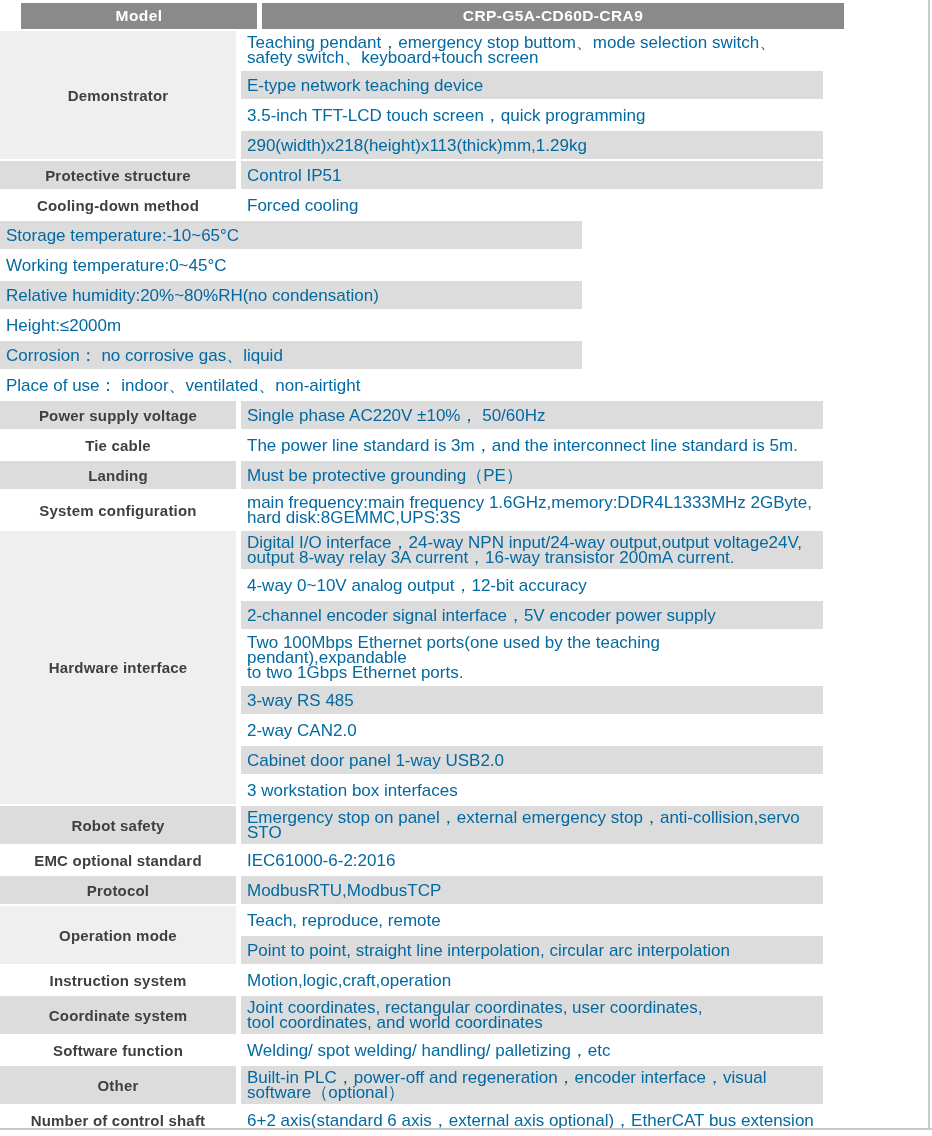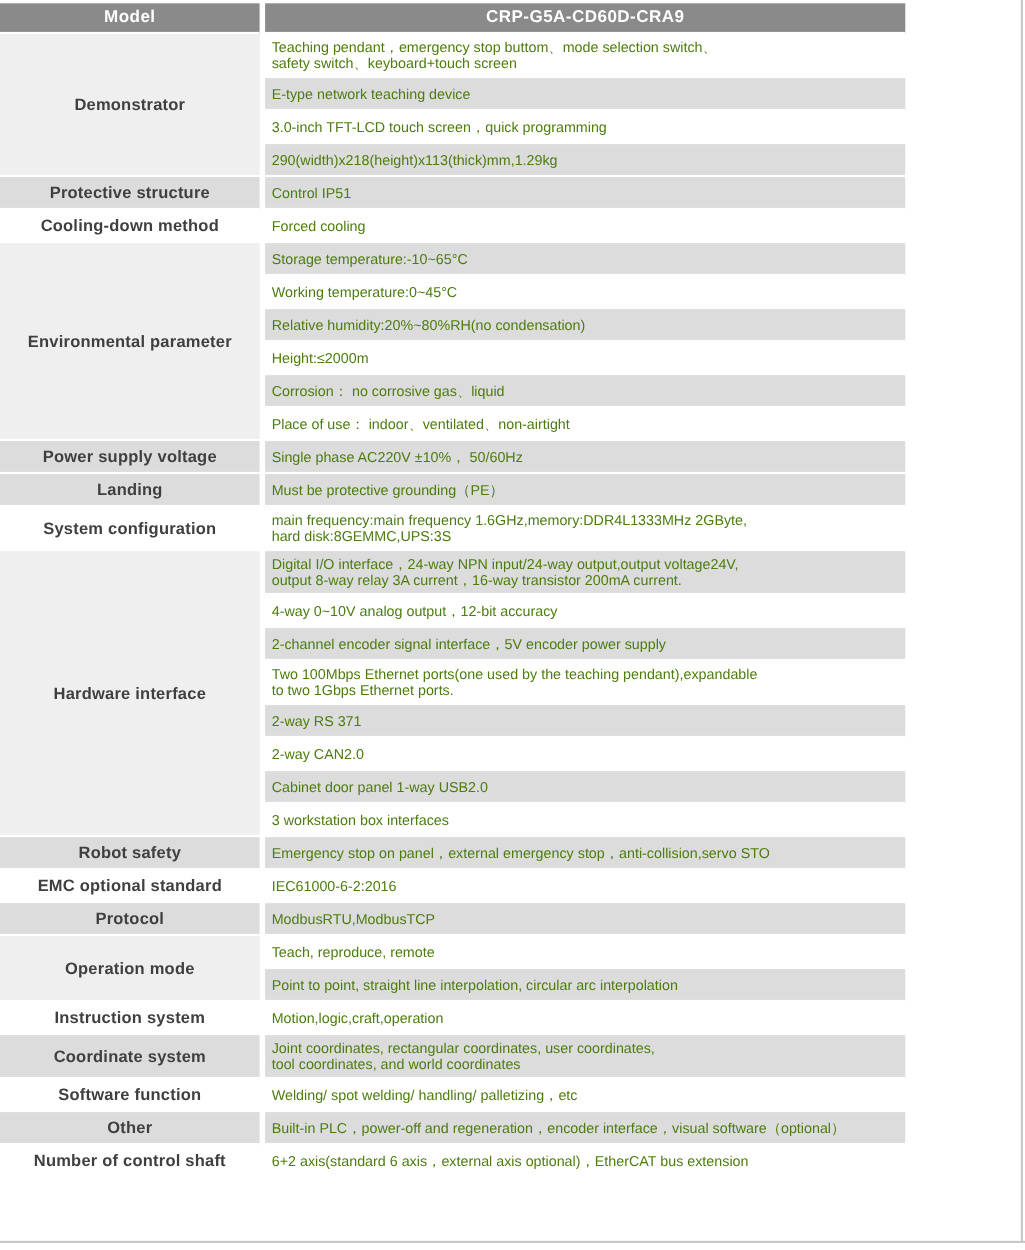--- a/index.html
+++ b/index.html
@@ -3,35 +3,35 @@
 <meta charset="utf-8">
 <style>
   * { margin:0; padding:0; box-sizing:border-box; }
   html,body { width:932px; height:1136px; background:#fff; overflow:hidden;
     font-family:"Liberation Sans", sans-serif; }
   #stage { position:relative; width:932px; height:1136px; background:#fff; }
 
   #spec-table { position:absolute; left:0; top:3px; width:823px; }
 
   
-  .hdr { display:flex; width:823px; }
+  .hdr { display:flex; width:823px;margin-left:21px; }
   .hdr-cell { background:var(--header-bg,#8a8a8a); color:#fff; font-weight:bold;
     font-size:15.5px; letter-spacing:.4px; display:flex; align-items:center;
     justify-content:center; min-height:28px; border-bottom:2px solid #fff; }
   .hdr-label { width:236px; margin-right:5px; }
   .hdr-value { width:582px; }
 
   
   .group { display:flex; width:823px; align-items:stretch; }
   .g-label { width:236px; margin-right:5px; display:flex; align-items:center;
     justify-content:center; text-align:center; font-weight:bold; font-size:15px;
     color:#3f3f3f; border-bottom:2px solid #fff; letter-spacing:.2px; }
   .g-rows { width:582px; display:flex; flex-direction:column; }
   .v-row { min-height:30px; display:flex; align-items:center;
-    padding:4px 8px 4px 6px; font-size:13px; line-height:15px; color:#4d7c0f;
+    padding:4px 8px 4px 6px; font-size:17px; line-height:15px; color:#0369a1;
     border-bottom:2px solid #fff; white-space:pre-line; }
 
   .bg-gray  { background:var(--stripe-gray,#dcdcdc); }
   .bg-white { background:#ffffff; }
   .bg-tint  { background:var(--label-tint,#efefef); }
 
   
   #right-rule  { position:absolute; left:928px; top:0; width:2px; height:1130px;
     background:var(--rule,#c9c9c9); }
   #bottom-rule { position:absolute; left:0; top:1128px; width:932px; height:2px;
@@ -47,51 +47,56 @@
       <div class="hdr-cell hdr-label">Model</div>
       <div class="hdr-cell hdr-value">CRP-G5A-CD60D-CRA9</div>
     </div>
     <div id="groups-root">
         <div class="group">
           <div class="g-label bg-tint">Demonstrator</div>
           <div class="g-rows">
             <div class="v-row bg-white">Teaching pendant，emergency stop buttom、mode selection switch、
 safety switch、keyboard+touch screen</div>
             <div class="v-row bg-gray">E-type network teaching device</div>
-            <div class="v-row bg-white">3.0-inch TFT-LCD touch screen，quick programming</div>
+            <div class="v-row bg-white">3.5-inch TFT-LCD touch screen，quick programming</div>
             <div class="v-row bg-gray">290(width)x218(height)x113(thick)mm,1.29kg</div>
           </div>
         </div>
         <div class="group">
           <div class="g-label bg-gray">Protective structure</div>
           <div class="g-rows">
             <div class="v-row bg-gray">Control IP51</div>
           </div>
         </div>
         <div class="group">
           <div class="g-label bg-white">Cooling-down method</div>
           <div class="g-rows">
             <div class="v-row bg-white">Forced cooling</div>
           </div>
         </div>
         <div class="group">
-          <div class="g-label bg-tint">Environmental parameter</div>
           <div class="g-rows">
             <div class="v-row bg-gray">Storage temperature:-10~65°C</div>
             <div class="v-row bg-white">Working temperature:0~45°C</div>
             <div class="v-row bg-gray">Relative humidity:20%~80%RH(no condensation)</div>
             <div class="v-row bg-white">Height:≤2000m</div>
             <div class="v-row bg-gray">Corrosion： no corrosive gas、liquid</div>
             <div class="v-row bg-white">Place of use： indoor、ventilated、non-airtight</div>
           </div>
         </div>
         <div class="group">
           <div class="g-label bg-gray">Power supply voltage</div>
           <div class="g-rows">
             <div class="v-row bg-gray">Single phase AC220V  ±10%， 50/60Hz</div>
+          </div>
+        </div>
+        <div class="group">
+          <div class="g-label bg-white">Tie cable</div>
+          <div class="g-rows">
+            <div class="v-row bg-white">The power line standard is 3m，and the interconnect line standard is 5m.</div>
           </div>
         </div>
         <div class="group">
           <div class="g-label bg-gray">Landing</div>
           <div class="g-rows">
             <div class="v-row bg-gray">Must be protective grounding（PE）</div>
           </div>
         </div>
         <div class="group">
           <div class="g-label bg-white">System configuration</div>
@@ -102,21 +107,21 @@
         </div>
         <div class="group">
           <div class="g-label bg-tint">Hardware interface</div>
           <div class="g-rows">
             <div class="v-row bg-gray">Digital I/O interface，24-way NPN input/24-way output,output voltage24V,
 output 8-way relay 3A current，16-way transistor 200mA current.</div>
             <div class="v-row bg-white">4-way 0~10V analog output，12-bit accuracy</div>
             <div class="v-row bg-gray">2-channel encoder signal interface，5V encoder power supply</div>
             <div class="v-row bg-white">Two 100Mbps Ethernet ports(one used by the teaching pendant),expandable
 to two 1Gbps Ethernet ports.</div>
-            <div class="v-row bg-gray">2-way  RS 371</div>
+            <div class="v-row bg-gray">3-way  RS 485</div>
             <div class="v-row bg-white">2-way CAN2.0</div>
             <div class="v-row bg-gray">Cabinet door panel 1-way USB2.0</div>
             <div class="v-row bg-white">3 workstation box interfaces</div>
           </div>
         </div>
         <div class="group">
           <div class="g-label bg-gray">Robot safety</div>
           <div class="g-rows">
             <div class="v-row bg-gray">Emergency stop on panel，external emergency stop，anti-collision,servo STO</div>
           </div>

